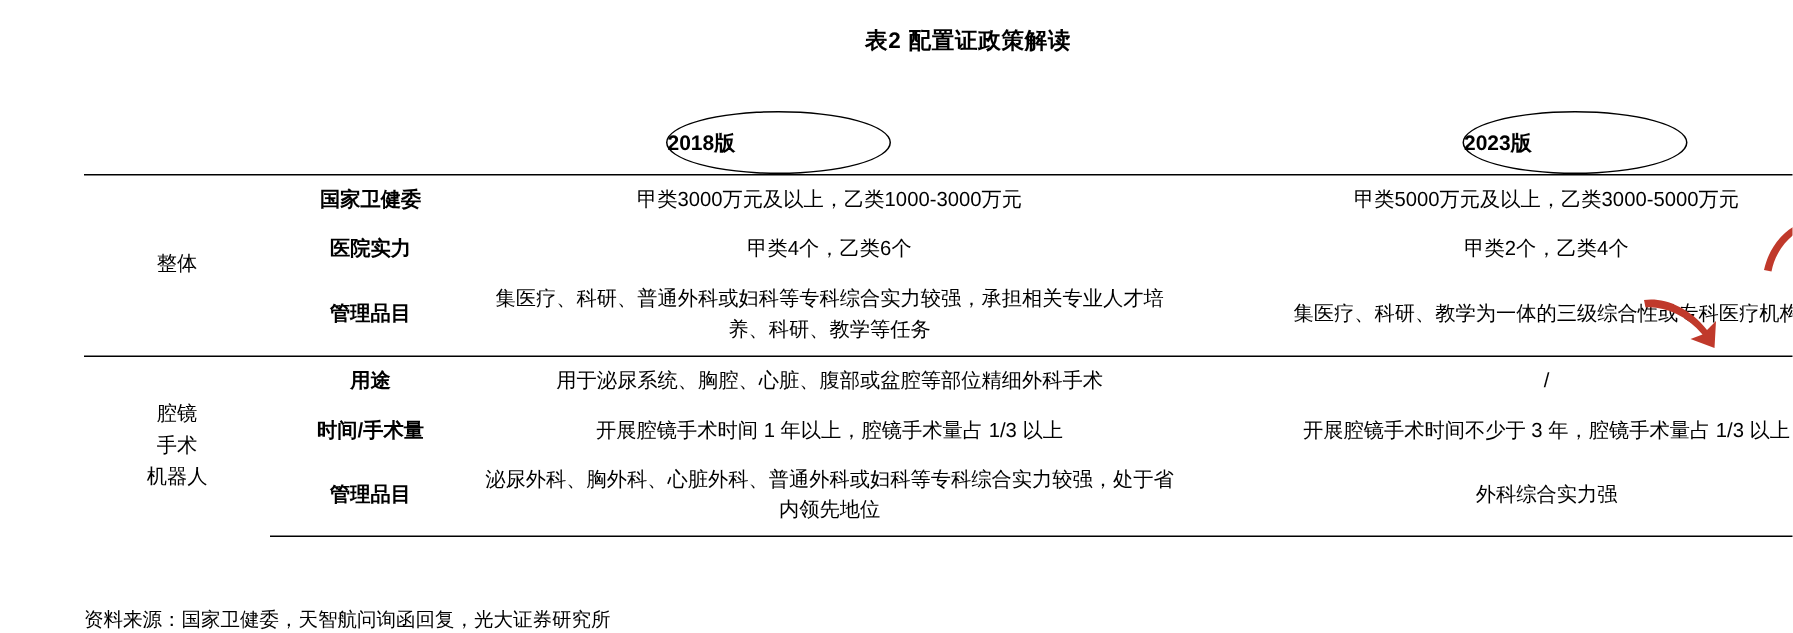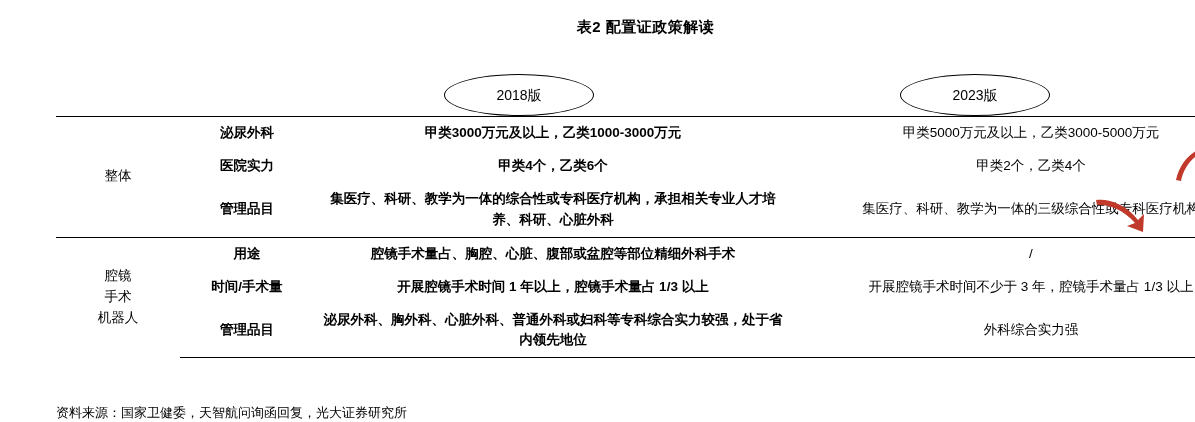--- a/index.html
+++ b/index.html
@@ -32,26 +32,26 @@
     letter-spacing: 0.5px;
   }
   
   .ellipse {
     position: absolute;
     border: 1.6px solid #000;
     border-radius: 50%;
     width: 148px;
     height: 40px;
     line-height: 40px;
-    text-align: center;
+    text-align: left;
     font-size: 14px;
-    font-weight: normal;
+    font-weight: bold;
   }
   .ellipse.v2018 { left: 396px; top: 74px; }
-  .ellipse.v2023 { left: 852px; top: 74px; }
+  .ellipse.v2023 { left: 927px; top: 74px; }
 
   
   .tbl {
     position: absolute;
     left: 8px;
     top: 116px;
     width: 1180px;
     border-collapse: collapse;
     table-layout: fixed;
     font-size: 13.5px;
@@ -63,21 +63,21 @@
     line-height: 1.55;
   }
   
   .tbl tr.first td { border-top: 1.5px solid #000; }
   .tbl tr.last td { border-bottom: 1.5px solid #000; }
   
   .tbl tr.groupsep td { border-top: 1.2px solid #000; }
 
   .col-group { width: 108px; font-weight: normal; }
   .col-item  { width: 118px; font-weight: bold; }
-  .col-v1    { width: 462px; font-weight: bold; }
+  .col-v1    { width: 462px; }
   .col-v2    { width: 462px; }
 
   .cell-group {
     line-height: 1.5;
   }
   .note {
     position: absolute;
     left: 8px;
     top: 404px;
     font-size: 13px;
@@ -100,43 +100,43 @@
 
   <div class="ellipse v2018">2018版</div>
   <div class="ellipse v2023">2023版</div>
 
   <table class="tbl">
     <tbody>
         <tr class="first">
       <td class="col-group cell-group" rowspan="3">
         <span>整体</span>
       </td>
-      <td class="col-item">泌尿外科</td>
+      <td class="col-item">国家卫健委</td>
       <td class="col-v1">甲类3000万元及以上，乙类1000-3000万元</td>
       <td class="col-v2">甲类5000万元及以上，乙类3000-5000万元</td>
     </tr>
     <tr>
       <td class="col-item">医院实力</td>
       <td class="col-v1">甲类4个，乙类6个</td>
       <td class="col-v2">甲类2个，乙类4个</td>
     </tr>
     <tr>
       <td class="col-item">管理品目</td>
-      <td class="col-v1">集医疗、科研、教学为一体的综合性或专科医疗机构，承担相关专业人才培养、科研、心脏外科</td>
+      <td class="col-v1">集医疗、科研、普通外科或妇科等专科综合实力较强，承担相关专业人才培养、科研、教学等任务</td>
       <td class="col-v2">集医疗、科研、教学为一体的三级综合性或专科医疗机构</td>
     </tr>
 
     <tr class="groupsep">
       <td class="col-group cell-group" rowspan="3">
         <div>腔镜</div>
         <div>手术</div>
         <div>机器人</div>
       </td>
       <td class="col-item">用途</td>
-      <td class="col-v1">腔镜手术量占、胸腔、心脏、腹部或盆腔等部位精细外科手术</td>
+      <td class="col-v1">用于泌尿系统、胸腔、心脏、腹部或盆腔等部位精细外科手术</td>
       <td class="col-v2">/</td>
     </tr>
     <tr>
       <td class="col-item">时间/手术量</td>
       <td class="col-v1">开展腔镜手术时间 1 年以上，腔镜手术量占 1/3 以上</td>
       <td class="col-v2">开展腔镜手术时间不少于 3 年，腔镜手术量占 1/3 以上</td>
     </tr>
     <tr class="last">
       <td class="col-item">管理品目</td>
       <td class="col-v1">泌尿外科、胸外科、心脏外科、普通外科或妇科等专科综合实力较强，处于省内领先地位</td>

